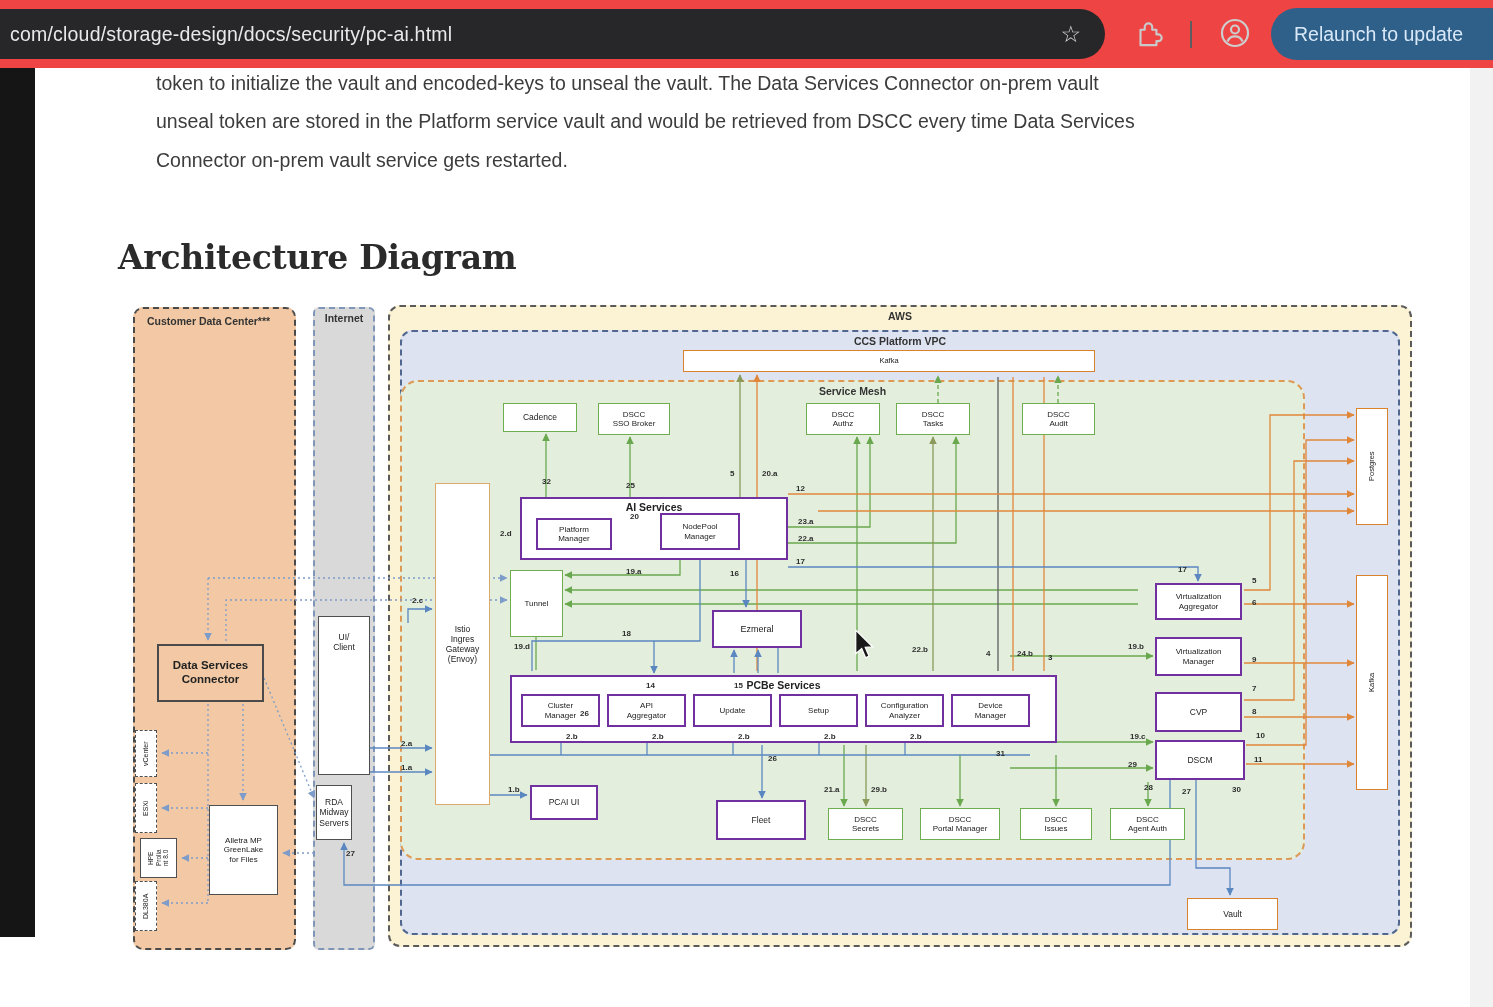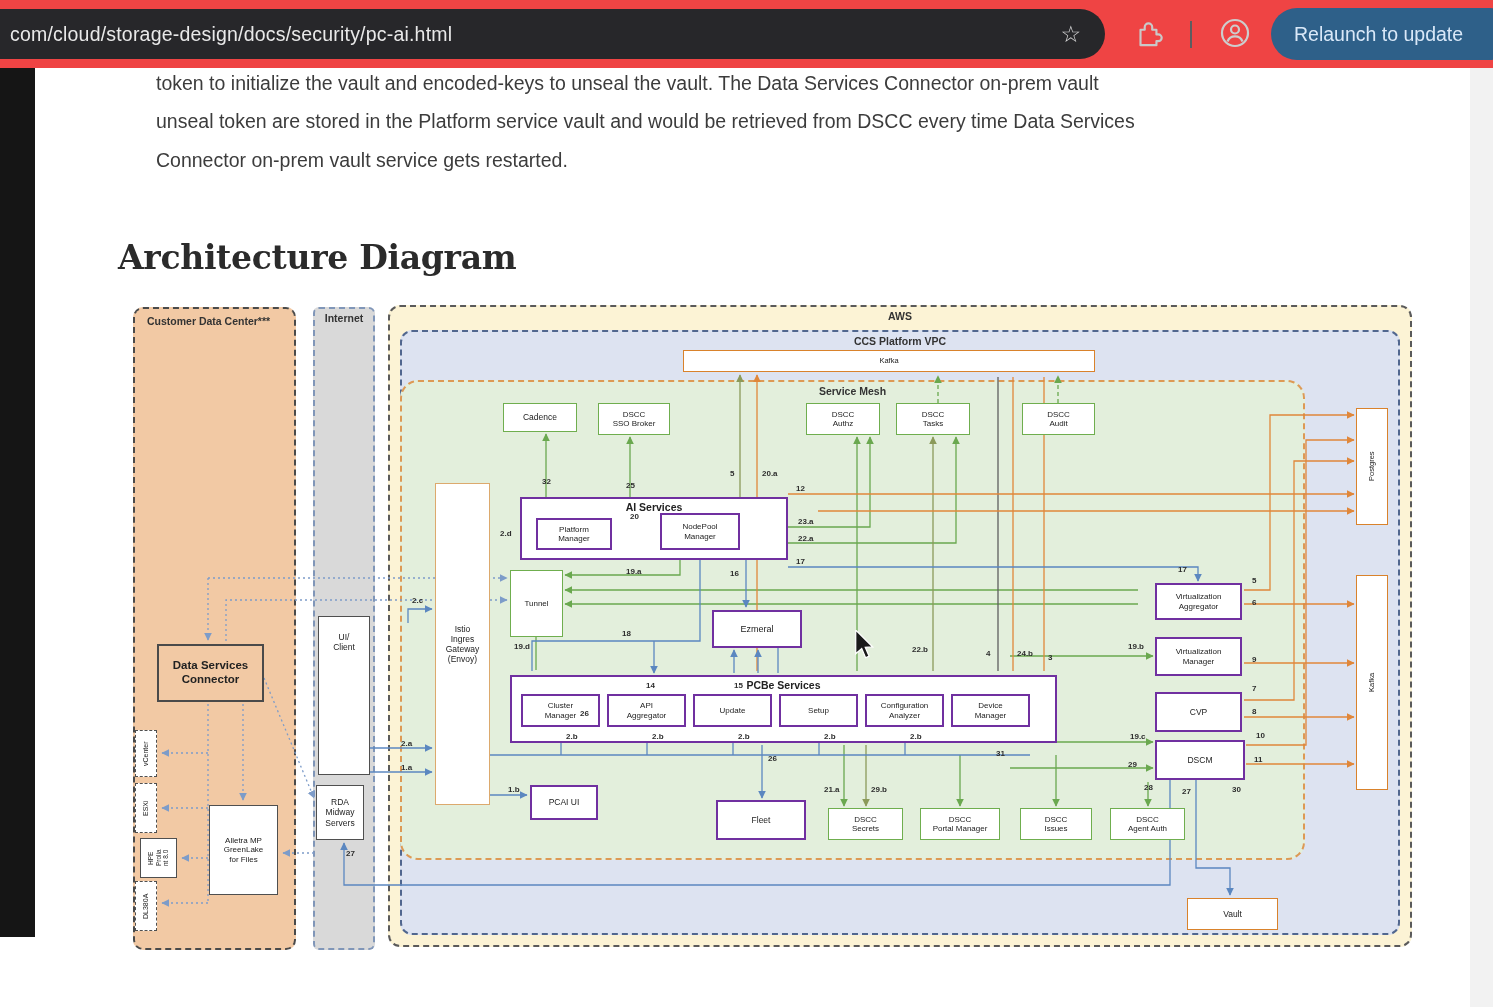--- a/index.html
+++ b/index.html
@@ -182,21 +182,21 @@
     <div class="node s-dashDark v" style="left: 17px; top: 490px; width: 22px; height: 50px; font-size: 7px;">ESXi</div>
     <div class="node s-dark v" style="left: 22px; top: 545px; width: 37px; height: 40px; font-size: 6.5px;">HPE
 Prolia
 nt 8.0</div>
     <div class="node s-dashDark v" style="left: 17px; top: 588px; width: 22px; height: 50px; font-size: 7px;">DL380A</div>
     <div class="node s-dark" style="left: 91px; top: 512px; width: 69px; height: 90px; font-size: 8px;">Alletra MP
 GreenLake
 for Files</div>
     <div class="node s-dark top" style="left: 200px; top: 323px; width: 52px; height: 159px; font-size: 8.5px;">UI/
 Client</div>
-    <div class="node s-dark" style="left: 198px; top: 492px; width: 48px; height: 55px; font-size: 8.5px;">RDA
+    <div class="node s-dark" style="left: 198px; top: 492px; width: 36px; height: 55px; font-size: 8.5px;">RDA
 Midway
 Servers</div>
     <div class="node s-orange" style="left: 565px; top: 57px; width: 412px; height: 22px; font-size: 7.5px;">Kafka</div>
     <div class="node s-orange" style="left: 1069px; top: 605px; width: 91px; height: 32px; font-size: 8.5px;">Vault</div>
     <div class="node s-orange v" style="left: 1238px; top: 115px; width: 32px; height: 117px; font-size: 7.5px;">Postgres</div>
     <div class="node s-orange v" style="left: 1238px; top: 282px; width: 32px; height: 215px; font-size: 7.5px;">Kafka</div>
     <div class="node s-green" style="left: 385px; top: 110px; width: 74px; height: 29px;">Cadence</div>
     <div class="node s-green" style="left: 480px; top: 110px; width: 72px; height: 32px; font-size: 8px;">DSCC
 SSO Broker</div>
     <div class="node s-green" style="left: 688px; top: 110px; width: 74px; height: 32px; font-size: 8px;">DSCC

